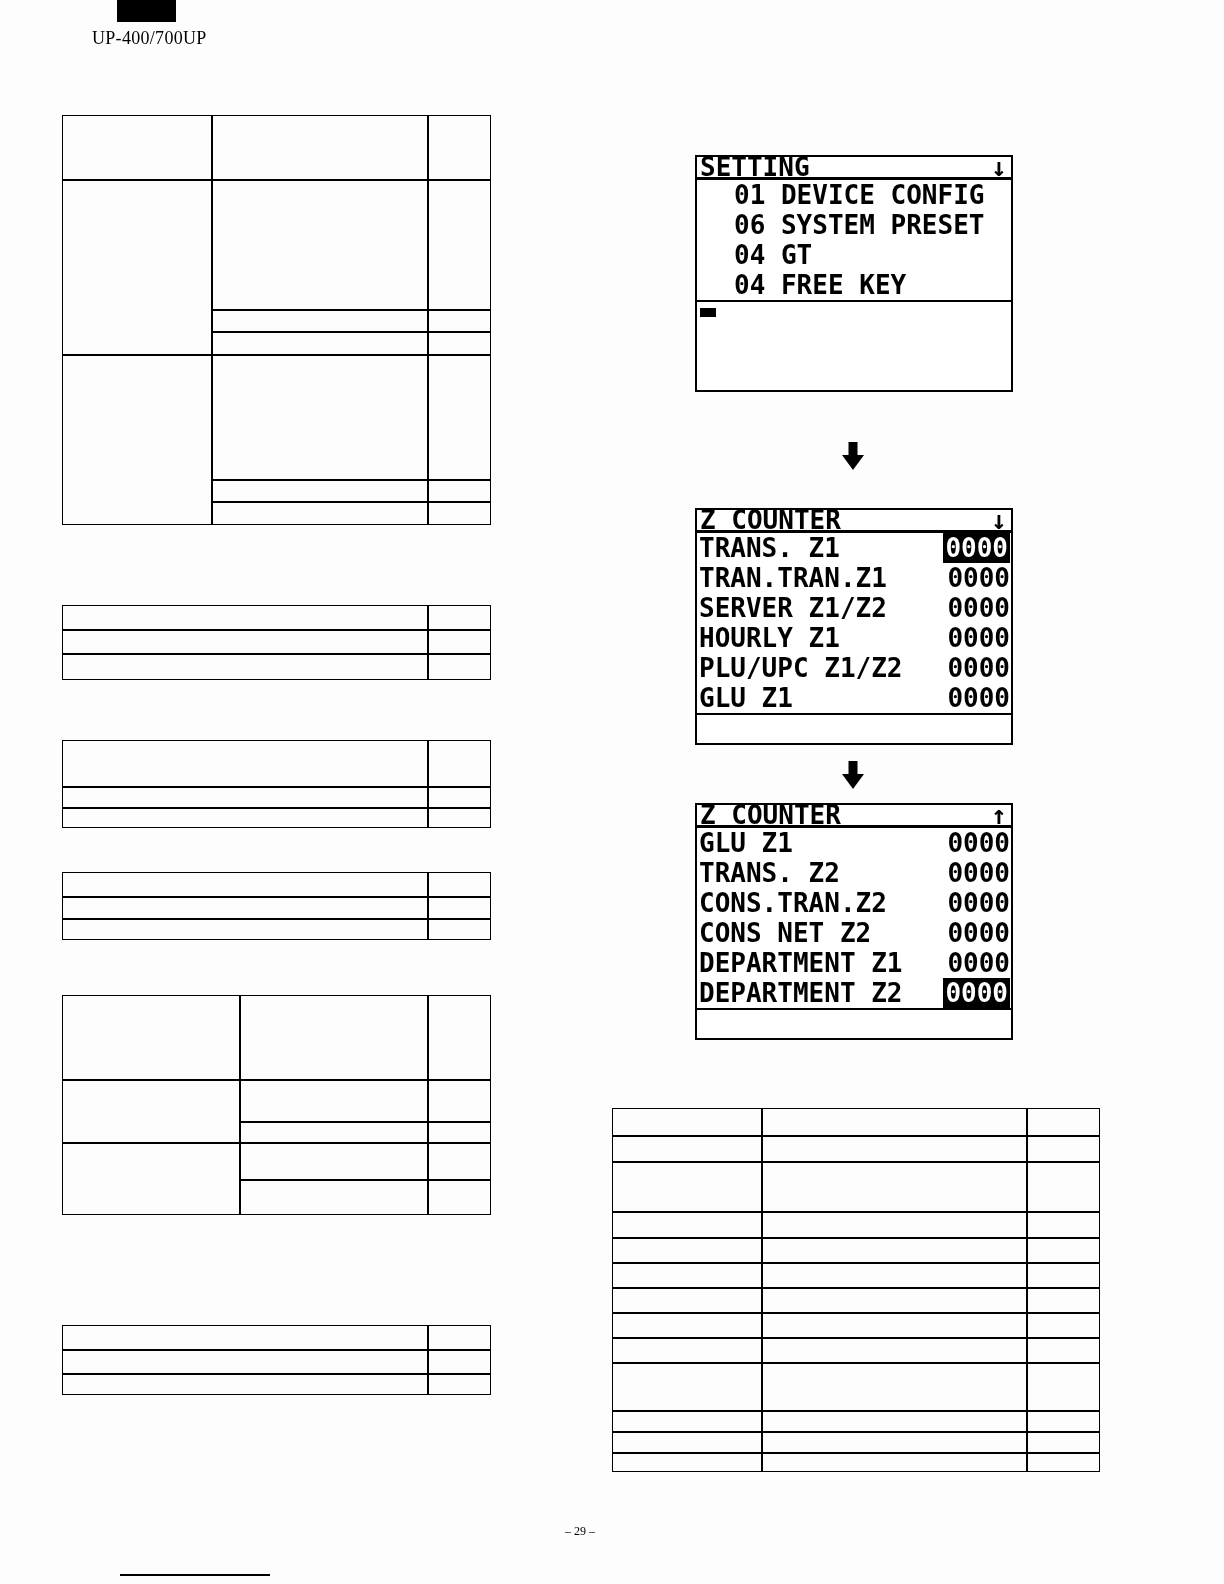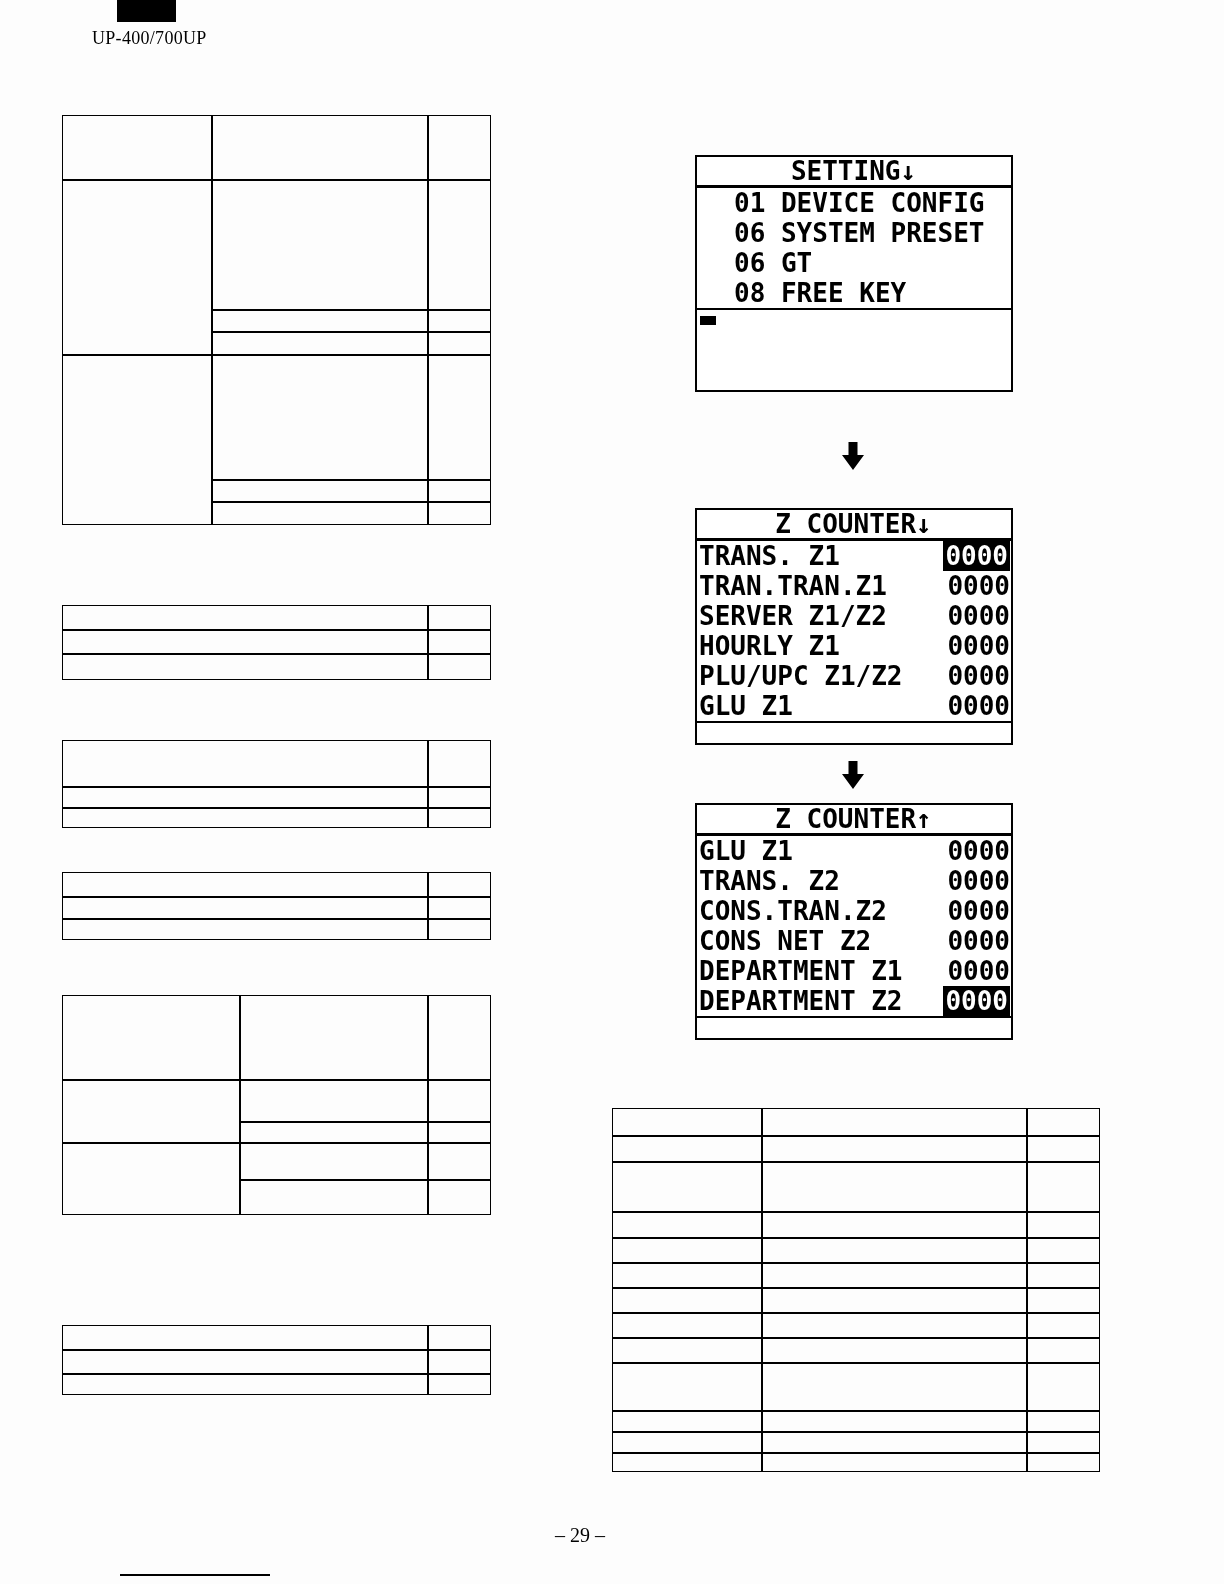--- a/index.html
+++ b/index.html
@@ -13,35 +13,35 @@
   
   .tbl { position:absolute; border:1.5px solid #000; overflow:hidden; background:transparent; }
   .hl { position:absolute; background:#000; height:1.5px; }
   .vl { position:absolute; background:#000; width:1.5px; }
 
   
   .screen {
     position:absolute; border:2px solid #000; background:#fff;
     font-family:"DejaVu Sans Mono", monospace; font-weight:bold; color:#000;
   }
-  .sc-title { display:flex; justify-content:center; align-items:center;
-              height:28px; font-size:26px; padding:0 4px 0 3px; }
+  .sc-title { display:flex; justify-content:space-between; align-items:center;
+              height:20px; font-size:26px; padding:0 4px 0 3px; }
   .sc-sep { height:3px; background:#000; }
   .row-sep { height:2px; background:#000; }
   .mi { height:30px; line-height:30px; font-size:26px; padding-left:13px; white-space:pre;margin-left:24px; }
   .mi.sel { background:#000; color:#fff; }
   .zr { display:flex; justify-content:space-between; align-items:center;
         height:30px; font-size:26px; padding:0 1px 0 2px; }
   .zr .val.hi { background:#000; color:#fff; padding:0 2px; }
   .sc-footer { position:relative; height:20px; }
   .cursor { position:absolute; left:3px; top:6px; width:16px; height:9px; background:#000; }
 
   .logo-block { position:absolute; left:117px; top:0; width:59px; height:22px; background:#000; }
   .model { position:absolute; left:92px; top:28px; font-size:18px; letter-spacing:0.3px; }
-  .pagenum { position:absolute; left:495px; top:1524px; width:170px; text-align:center; font-size:20px; }
+  .pagenum { position:absolute; left:495px; top:1524px; width:170px; text-align:center; font-size:12px; }
   .foot-line { position:absolute; left:120px; top:1574px; width:150px; height:2px; background:#000; }
   .flow-arrow { position:absolute; }
 </style>
 </head>
 <body>
 
 <div class="page">
 
   <div class="logo-block"></div>
   <div class="model">UP-400/700UP</div>
@@ -91,22 +91,22 @@
   </div>
 
   <div class="screen" style="left:695px; top:155px; width:318px; height:237px;">
     <div class="sc-title">
       <span>SETTING</span>
       <span>↓</span>
     </div>
     <div class="sc-sep"></div>
     <div class="mi">01 DEVICE CONFIG</div>
     <div class="mi">06 SYSTEM PRESET</div>
-    <div class="mi">06 GT</div>
-    <div class="mi">08 FREE KEY</div>
+    <div class="mi">04 GT</div>
+    <div class="mi">04 FREE KEY</div>
     <div class="row-sep"></div>
     <div class="sc-footer">
       <div class="cursor"></div>
     </div>
   </div>
 
   <svg class="flow-arrow" style="left:842px; top:442px;" width="22" height="28" viewBox="0 0 22 28">
     <path d="M11 28 L0 13 L6.5 13 L6.5 0 L15.5 0 L15.5 13 L22 13 Z" fill="#000"></path>
   </svg>
 

